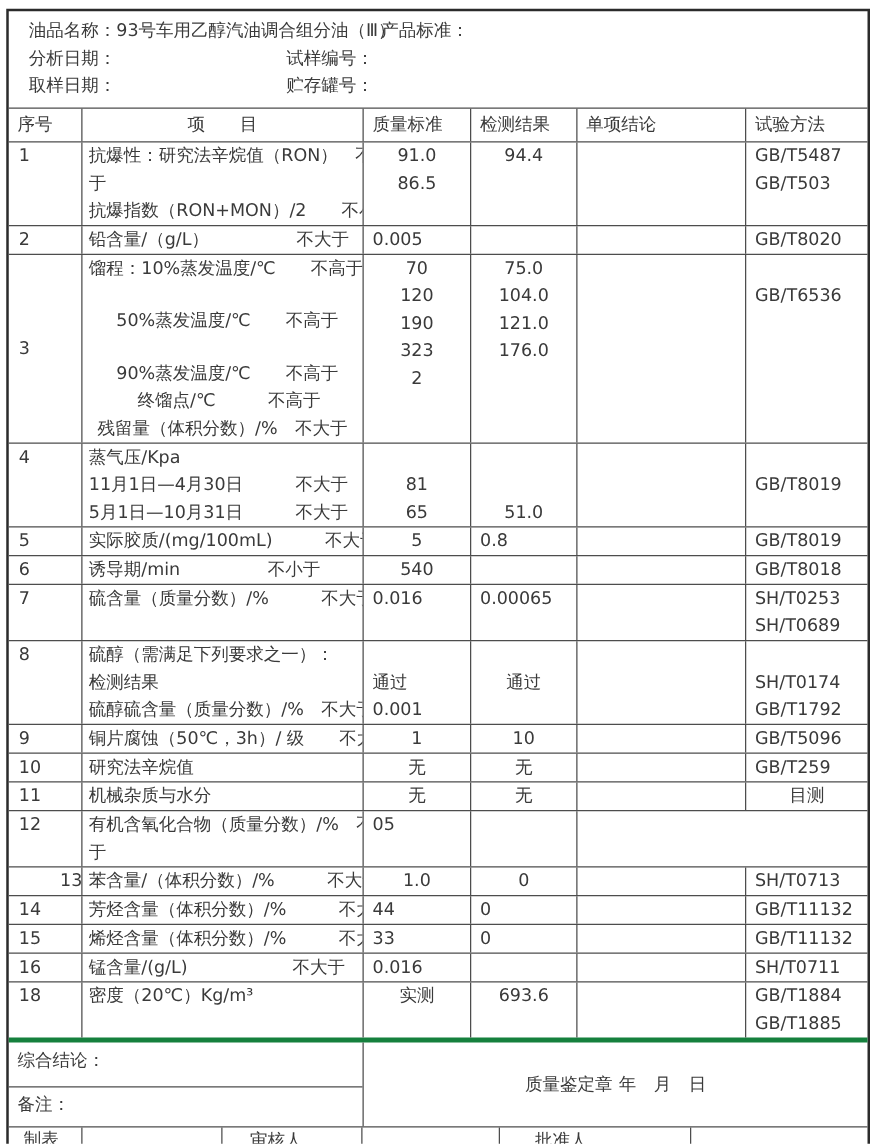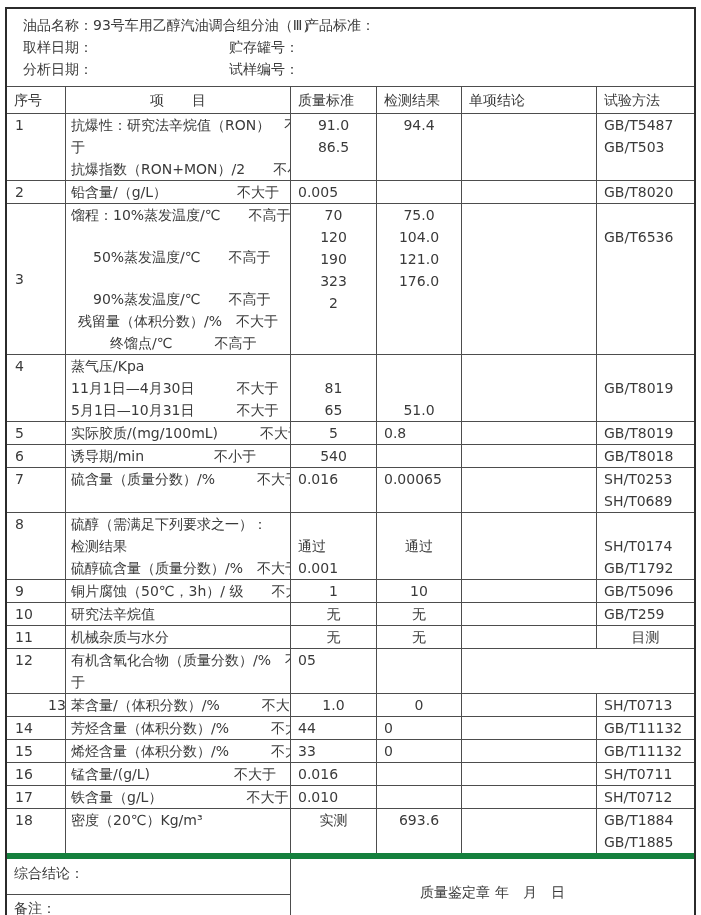--- a/index.html
+++ b/index.html
@@ -39,21 +39,21 @@
   .no-cell { padding:0 0 0 8px; }
   .no-cell.mid { display:flex; align-items:center; }
   .item-cell .line { padding-left:5px; }
   .item-cell .ind1 { padding-left:12px; }
   .item-cell .ind2 { padding-left:27px;margin-top:20px; }
   .item-cell .ind3 { padding-left:44px; }
   
   .foot-grid {
     display:grid;
     grid-template-columns:283px 1fr;
-    border-top:6px solid #15803d;
+    border-top:4px solid #15803d;
   }
   .foot-left .concl { height:36px; padding:6px 0 0 7px; border-bottom:1px solid #4d4d4d; }
   .foot-left .remark { height:31px; padding:5px 0 0 7px; }
   .foot-right {
     border-left:1px solid #4d4d4d;
     display:flex; flex-direction:row; align-items:center; justify-content:center;
     gap:5px;
   }
   
   .sign-row {
@@ -73,26 +73,26 @@
 <body>
 
 <div class="doc-table">
 
   <div class="head-block">
     <div class="head-line">
       <span>油品名称：</span><span>93号车用乙醇汽油调合组分油（Ⅲ）</span>
       <span class="head-abs1">产品标准：</span>
     </div>
     <div class="head-line">
+      <span>分析日期：</span>
+      <span class="head-abs2">试样编号：</span>
+    </div>
+    <div class="head-line">
       <span>取样日期：</span>
       <span class="head-abs2">贮存罐号：</span>
-    </div>
-    <div class="head-line">
-      <span>分析日期：</span>
-      <span class="head-abs2">试样编号：</span>
     </div>
   </div>
 
   <div class="grid-row col-head">
     <div>序号</div>
     <div class="c-item">项　　目</div>
     <div>质量标准</div>
     <div>检测结果</div>
     <div>单项结论</div>
     <div>试验方法</div>
@@ -134,22 +134,22 @@
         </div>
       </div>
       <div class="grid-row">
         <div class="no-cell mid">
           <span style="line-height: 22px;">3</span>
         </div>
         <div class="cell item-cell">
           <div class="line">馏程：10%蒸发温度/℃　　不高于</div>
           <div class="line ind2">50%蒸发温度/℃　　不高于</div>
           <div class="line ind2">90%蒸发温度/℃　　不高于</div>
+          <div class="line ind3">终馏点/℃　　　不高于</div>
           <div class="line ind1">残留量（体积分数）/%　不大于</div>
-          <div class="line ind3">终馏点/℃　　　不高于</div>
         </div>
         <div class="cell">
           <div class="line c">70</div>
           <div class="line c">120</div>
           <div class="line c">190</div>
           <div class="line c">323</div>
           <div class="line c">2</div>
         </div>
         <div class="cell">
           <div class="line c">75.0</div>
@@ -369,34 +369,20 @@
         <div class="cell item-cell">
           <div class="line">锰含量/(g/L)　　　　　　不大于</div>
         </div>
         <div class="cell">
           <div class="line l">0.016</div>
         </div>
         <div class="cell"></div>
         <div class="cell"></div>
         <div class="cell">
           <div class="line l">SH/T0711</div>
-        </div>
-      </div>
-      <div class="grid-row">
-        <div class="no-cell"><span style="line-height: 22px;">17</span></div>
-        <div class="cell item-cell">
-          <div class="line">铁含量（g/L）　　　　　　不大于</div>
-        </div>
-        <div class="cell">
-          <div class="line l">0.010</div>
-        </div>
-        <div class="cell"></div>
-        <div class="cell"></div>
-        <div class="cell">
-          <div class="line l">SH/T0712</div>
         </div>
       </div>
       <div class="grid-row">
         <div class="no-cell"><span style="line-height: 22px;">18</span></div>
         <div class="cell item-cell">
           <div class="line">密度（20℃）Kg/m³</div>
         </div>
         <div class="cell">
           <div class="line c">实测</div>
         </div>

